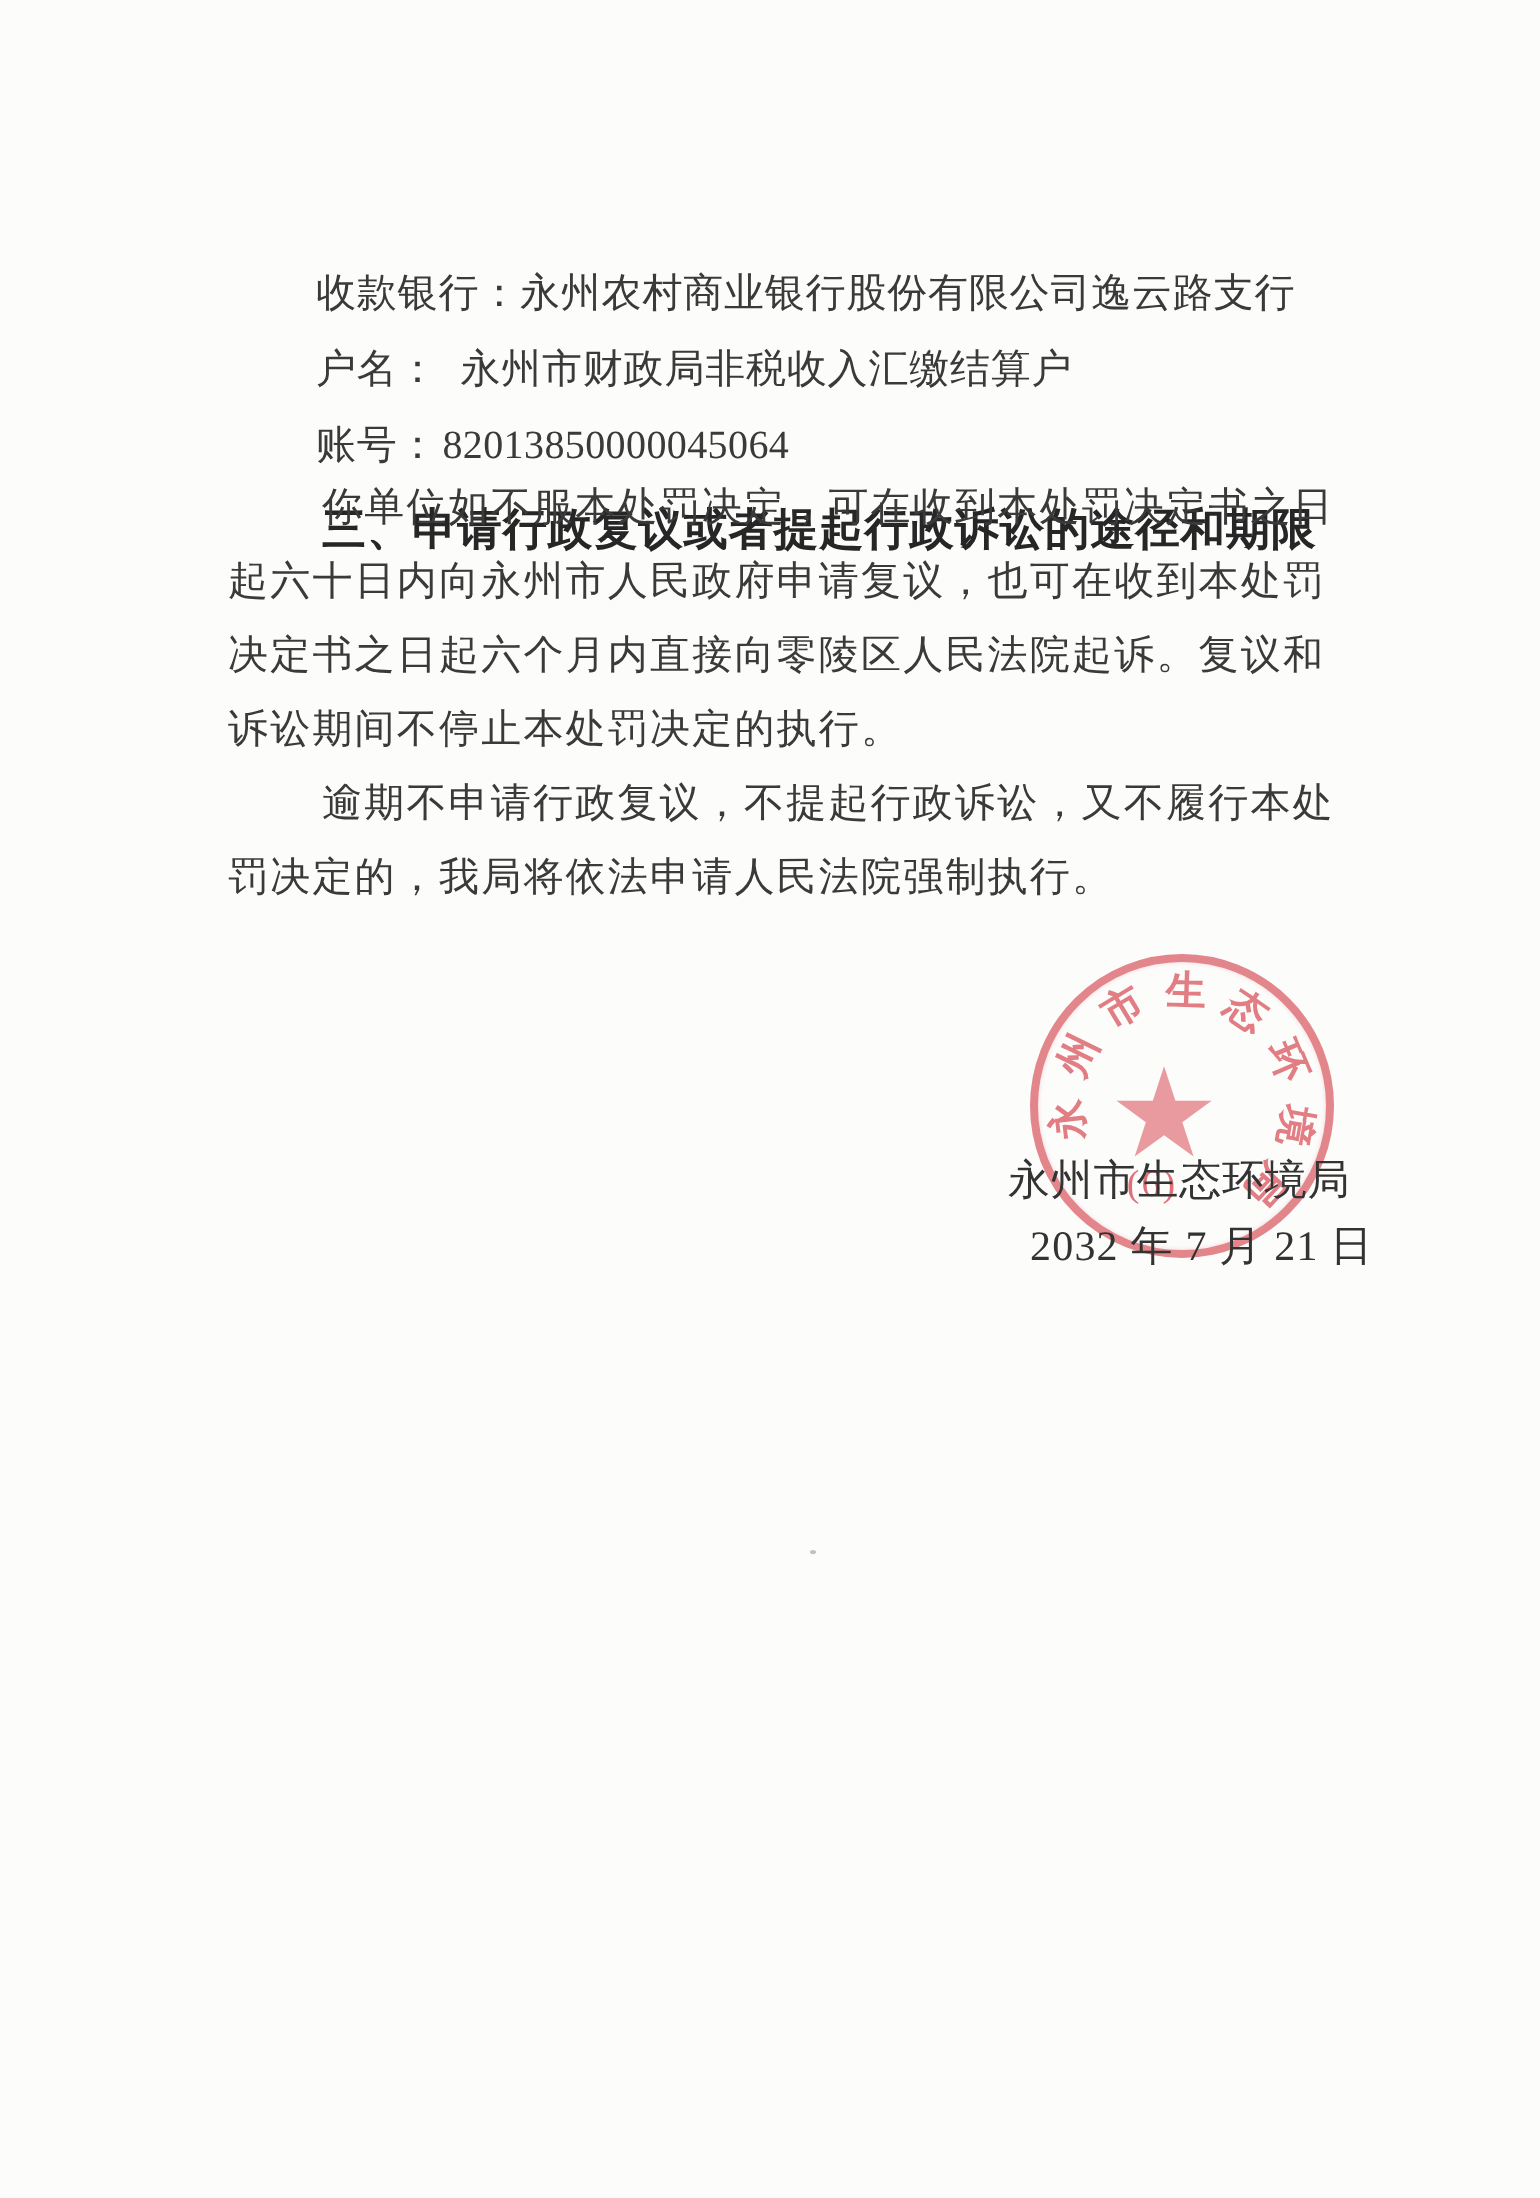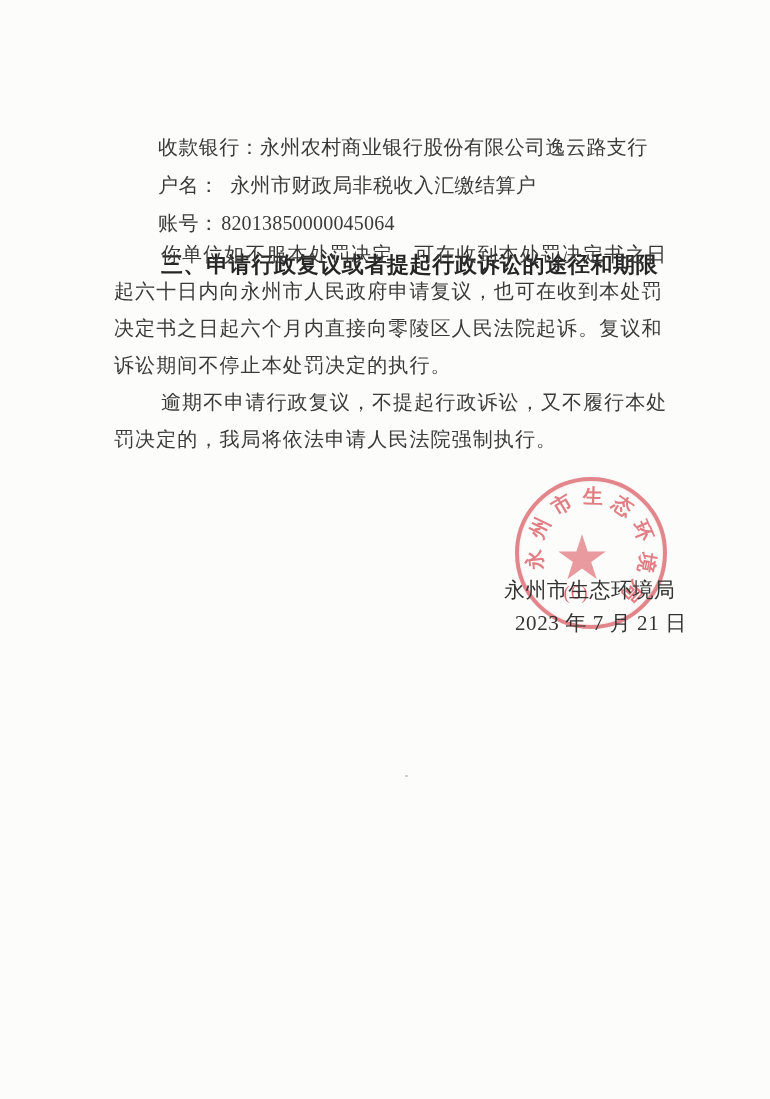--- a/index.html
+++ b/index.html
@@ -166,17 +166,17 @@
     <span class="seal-char" style="--a:2deg">生</span>
     <span class="seal-char" style="--a:34deg">态</span>
     <span class="seal-char" style="--a:67deg">环</span>
     <span class="seal-char" style="--a:100deg">境</span>
     <span class="seal-char" style="--a:133deg">局</span>
     <span class="seal-star">★</span>
     <span class="seal-number">(6)</span>
   </div>
 
   <div class="line sig-agency">永州市生态环境局</div>
-  <div class="line sig-date">2023 年 7 月 21 日</div>
+  <div class="line sig-date">2032 年 7 月 21 日</div>
 
   <div class="speck"></div>
 
 </div>
 
 </body></html>

